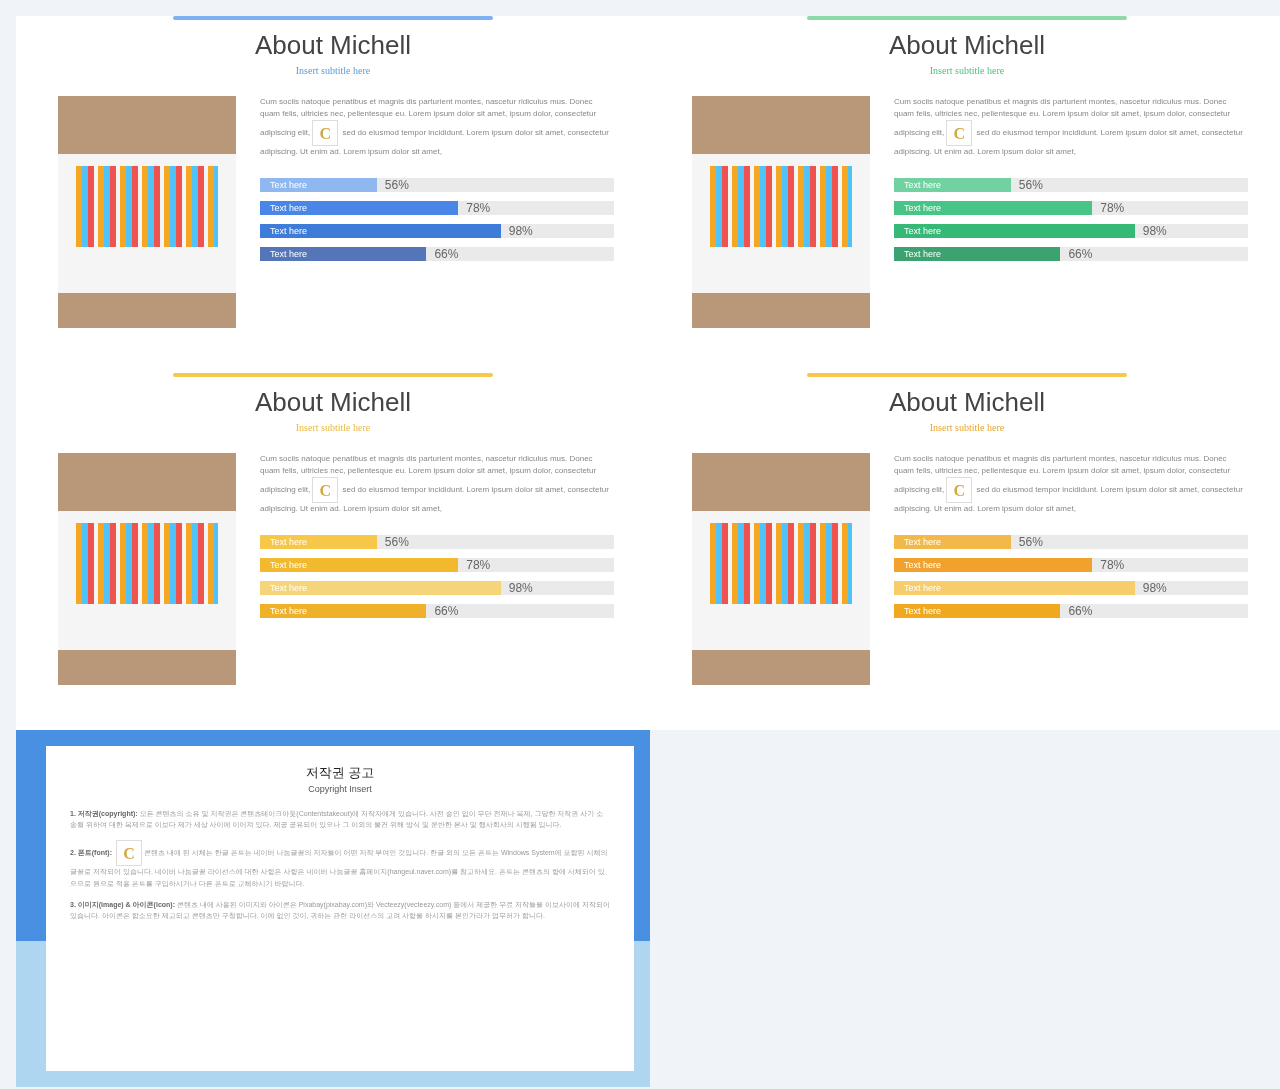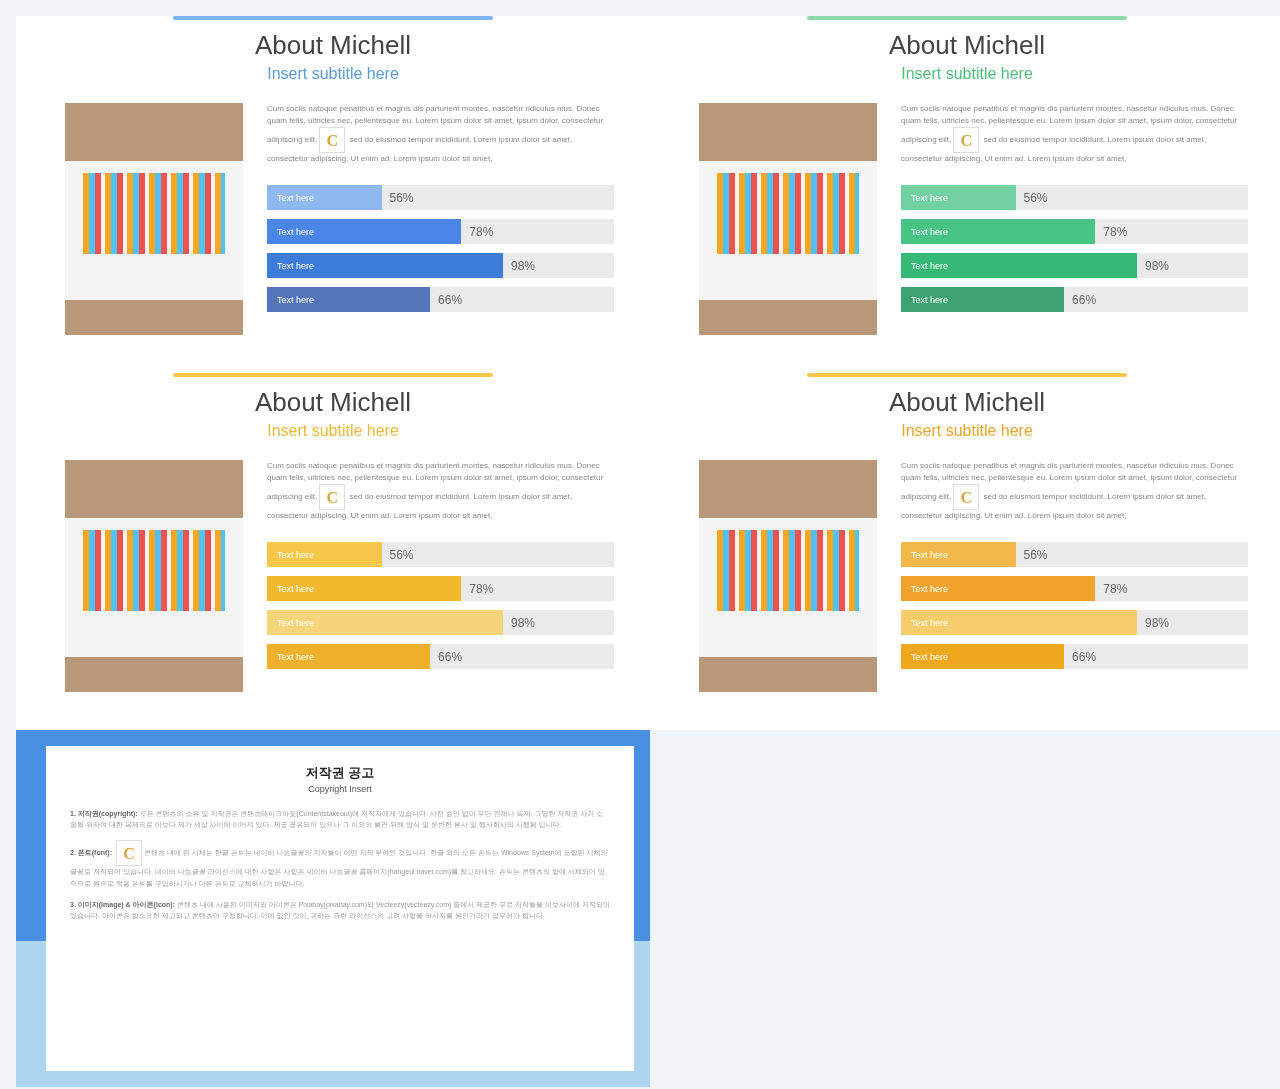--- a/index.html
+++ b/index.html
@@ -1,35 +1,35 @@
 <!DOCTYPE html>
 <html><head>
 <meta charset="utf-8">
 <style>
 * { margin: 0; padding: 0; box-sizing: border-box; }
 body { font-family: Arial, sans-serif; background: #f0f4f8; width: 1280px; }
 .grid { display: grid; grid-template-columns: 1fr 1fr; gap: 0; padding: 16px; }
 .slide { background: #fff; width: 634px; height: 357px; position: relative; padding: 0; }
 .accent-bar { height: 4px; width: 320px; margin: 0 auto 10px auto; border-radius: 2px; }
 .slide-title { text-align: center; font-size: 26px; font-weight: 300; color: #444; margin-top: 8px; }
-.slide-subtitle { text-align: center; font-size: 16px; margin-top: 4px; }
-.content-row { display: flex; gap: 24px; padding: 20px 36px 0 42px; margin-left: 7px; }
+.slide-subtitle { text-align: center; font-size: 10px; margin-top: 4px; font-family: Liberation Serif, serif; }
+.content-row { display: flex; gap: 24px; padding: 20px 36px 0 42px; }
 .img-placeholder { width: 178px; height: 232px; background: linear-gradient(180deg,#b89878 0,#b89878 25%,#f5f5f5 25%,#f5f5f5 85%,#b89878 85%); position: relative; flex-shrink: 0; }
 .img-placeholder::before { content:""; position:absolute; top:30%; left:10%; right:10%; height:35%; background: repeating-linear-gradient(90deg,#f5a623 0 6px,#4fc3f7 6px 12px,#ef5350 12px 18px,transparent 18px 22px); }
 .right-col { flex: 1; }
 .body-text { font-size: 8px; color: #888; line-height: 1.5; margin-bottom: 20px; }
 .logo-box { display:inline-block; width:26px; height:26px; border:1px solid #ddd; vertical-align:middle; margin:0 2px; text-align:center; line-height:26px; font-family:serif; font-weight:bold; color:#d4a843; font-size:16px; }
-.bar-row { display: flex; align-items: center; height: 25px; margin-bottom: 9px; background: #eaeaea; position: relative; }
+.bar-row { display: flex; align-items: center; height: 14px; margin-bottom: 9px; background: #eaeaea; position: relative; }
 .bar-fill { height: 100%; display: flex; align-items: center; padding-left: 10px; color: #fff; font-size: 9px; }
 .bar-pct { margin-left: 8px; font-size: 12px; color: #666; }
 
 
 .slide-notice { background: #fff; width: 634px; height: 357px; display: flex; }
 .notice-frame { width:100%; height:100%; border: 16px solid #4a90e2; border-left-width: 30px; border-bottom-color:#aed6f1; border-left: 30px solid; border-image: linear-gradient(to bottom, #4a90e2 60%, #aed6f1 60%) 1; padding: 18px 24px; }
-.notice-title { text-align:center; font-size: 13px; font-weight: bold; color: #222; margin-bottom: 2px; }
+.notice-title { text-align:center; font-size: 13px; font-weight: normal; color: #222; margin-bottom: 2px; }
 .notice-sub { text-align:center; font-size: 9px; color: #555; margin-bottom: 14px; }
 .notice-p { font-size: 7px; color: #999; line-height: 1.6; margin-bottom: 10px; }
 .notice-p strong { color: #666; }
 </style>
 </head>
 <body>
 
 <div class="grid" id="grid">
     <div class="slide">
       <div class="accent-bar" style="background: rgb(124, 177, 242);"></div>

